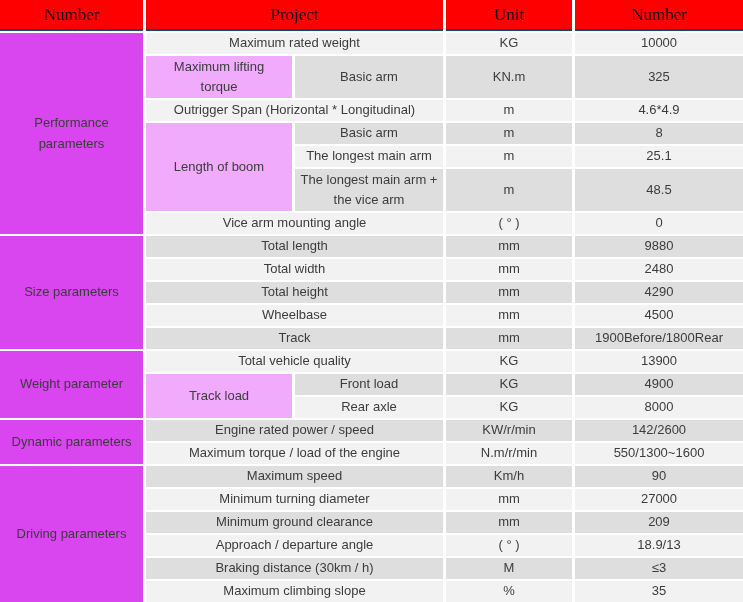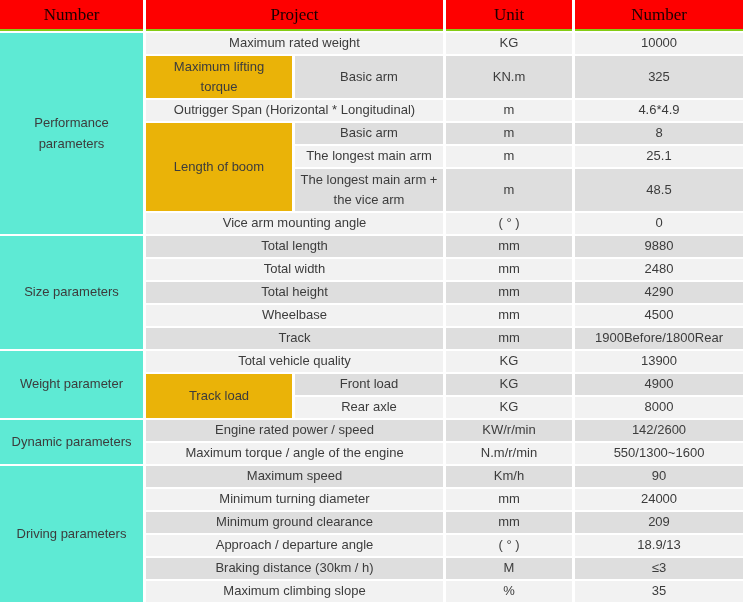--- a/index.html
+++ b/index.html
@@ -9,27 +9,27 @@
   }
   table.spec{
     border-collapse:separate;border-spacing:3px 2px;
     table-layout:fixed;width:749px;margin:-2px -3px;
     background:#ffffff;
   }
   td,th{padding:0 4px;text-align:center;vertical-align:middle;overflow:hidden;}
   th{
     background:#fe0000;color:#1a0000;font-weight:normal;
     font-family:"Liberation Serif","DejaVu Serif",serif;
-    font-size:17px;height:29px;border-bottom:2px solid #84cc16;
+    font-size:17px;height:29px;border-bottom:2px solid #0c4a6e;
   }
   td{font-size:13px;color:#3c3c3c;line-height:1.55;}
   tr.r{height:21px;}
   tr.tall{height:42px;}
-  td.num{background:#5eead4;}
-  td.group{background:#eab308;padding:0 12px;}
+  td.num{background:#d946ef;}
+  td.group{background:#f0abfc;padding:0 12px;}
   tbody tr:nth-child(odd) td.stripe{background:#f2f2f2;}
   tbody tr:nth-child(even) td.stripe{background:#dedede;}
 </style>
 </head>
 <body>
 
 <div class="wrap">
 <table class="spec">
   <colgroup>
     <col style="width:143px">
@@ -131,35 +131,35 @@
       <td class="stripe">8000</td>
     </tr>
 
     <tr class="r">
       <td class="num" rowspan="2">Dynamic parameters</td>
       <td class="stripe" colspan="2">Engine rated power / speed</td>
       <td class="stripe">KW/r/min</td>
       <td class="stripe">142/2600</td>
     </tr>
     <tr class="r">
-      <td class="stripe" colspan="2">Maximum torque / angle of the engine</td>
+      <td class="stripe" colspan="2">Maximum torque / load of the engine</td>
       <td class="stripe">N.m/r/min</td>
       <td class="stripe">550/1300~1600</td>
     </tr>
 
     <tr class="r">
       <td class="num" rowspan="6">Driving parameters</td>
       <td class="stripe" colspan="2">Maximum speed</td>
       <td class="stripe">Km/h</td>
       <td class="stripe">90</td>
     </tr>
     <tr class="r">
       <td class="stripe" colspan="2">Minimum turning diameter</td>
       <td class="stripe">mm</td>
-      <td class="stripe">24000</td>
+      <td class="stripe">27000</td>
     </tr>
     <tr class="r">
       <td class="stripe" colspan="2">Minimum ground clearance</td>
       <td class="stripe">mm</td>
       <td class="stripe">209</td>
     </tr>
     <tr class="r">
       <td class="stripe" colspan="2">Approach / departure angle</td>
       <td class="stripe">( ° )</td>
       <td class="stripe">18.9/13</td>

